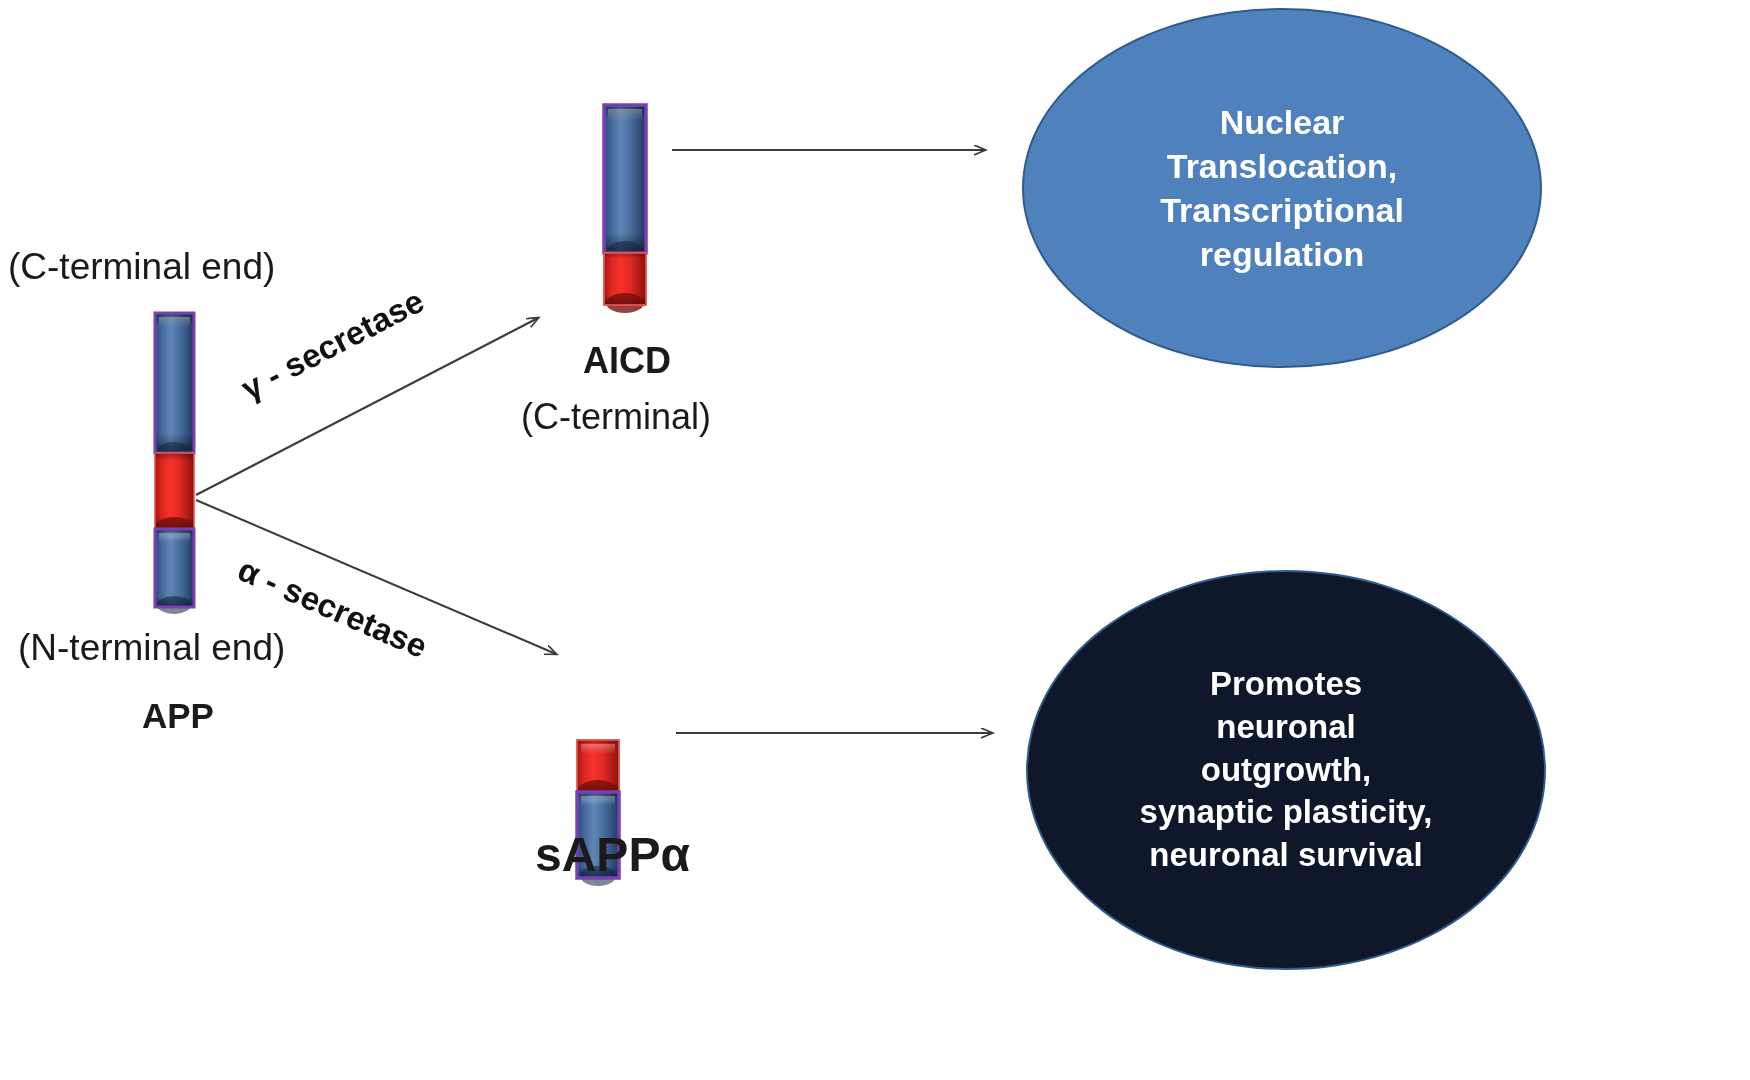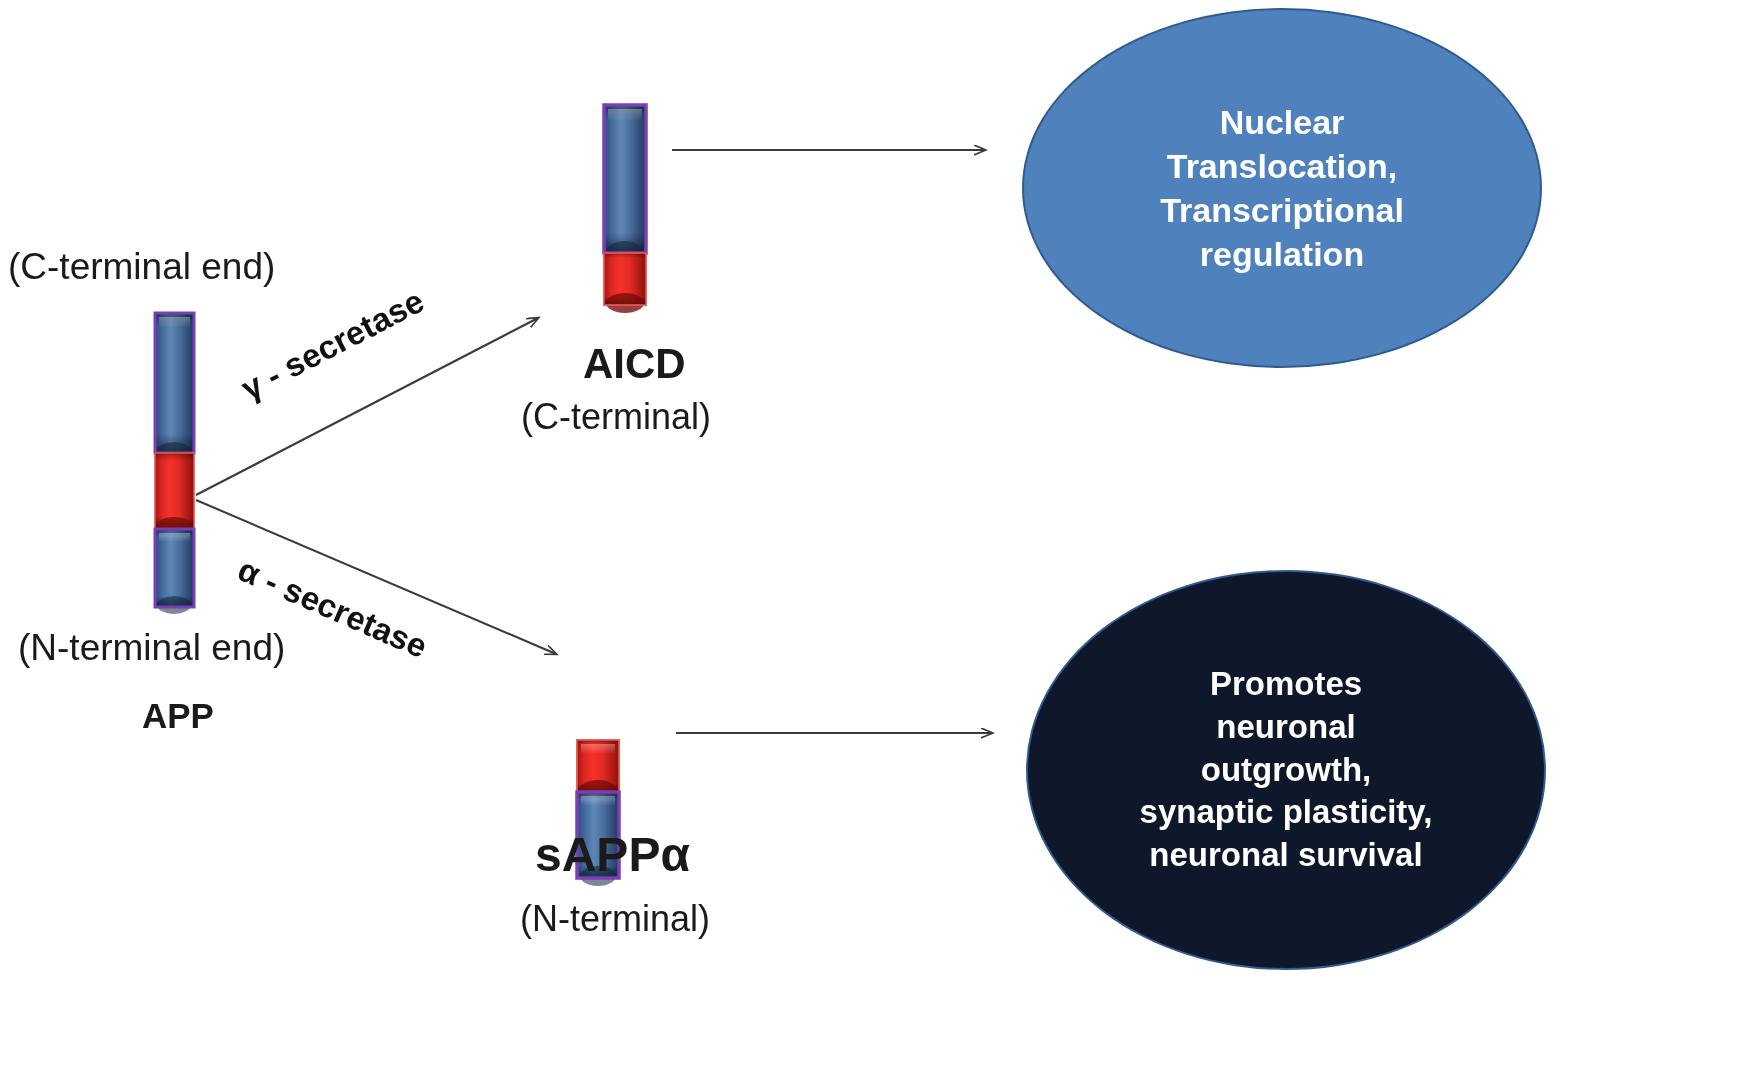--- a/index.html
+++ b/index.html
@@ -204,21 +204,20 @@
   <div class="lbl lbl-regular" style="left:8px; top:237px; font-size:37px;margin-top:9px;">(C-terminal end)</div>
 
   <div class="lbl lbl-regular" style="left:18px; top:627px; font-size:37px;">(N-terminal end)</div>
 
   <div class="lbl lbl-bold" style="left:142px; top:696px; font-size:35px;">APP</div>
 
   <div class="rot-label" style="left:244px; top:372px; font-size:33px; transform:rotate(-27.5deg);">γ - secretase</div>
 
   <div class="rot-label" style="left:240px; top:549px; font-size:33px; transform:rotate(23.5deg);">α - secretase</div>
 
-  <div class="lbl lbl-bold" style="left:583px; top:340px; font-size:42px;">AICD</div>
+  <div class="lbl lbl-bold" style="left:583px; top:340px; font-size:36px;">AICD</div>
 
   <div class="lbl lbl-regular" style="left:521px; top:396px; font-size:36px;">(C-terminal)</div>
 
   <div class="lbl lbl-bold" style="left:535px; top:827px; font-size:48px;">sAPPα</div>
 
-  <div class="lbl lbl-regular" style="left:520px; top:898px; font-size:36px;">(N-terminal)</div>
 
 </div>
 
 </body></html>

